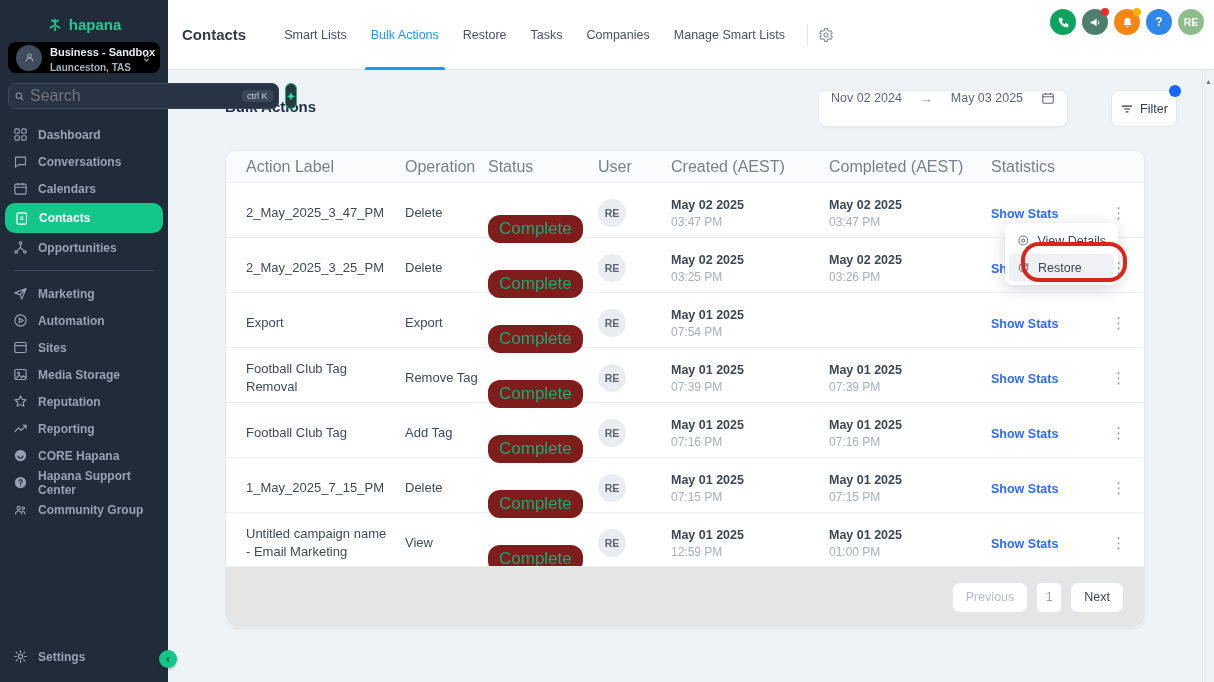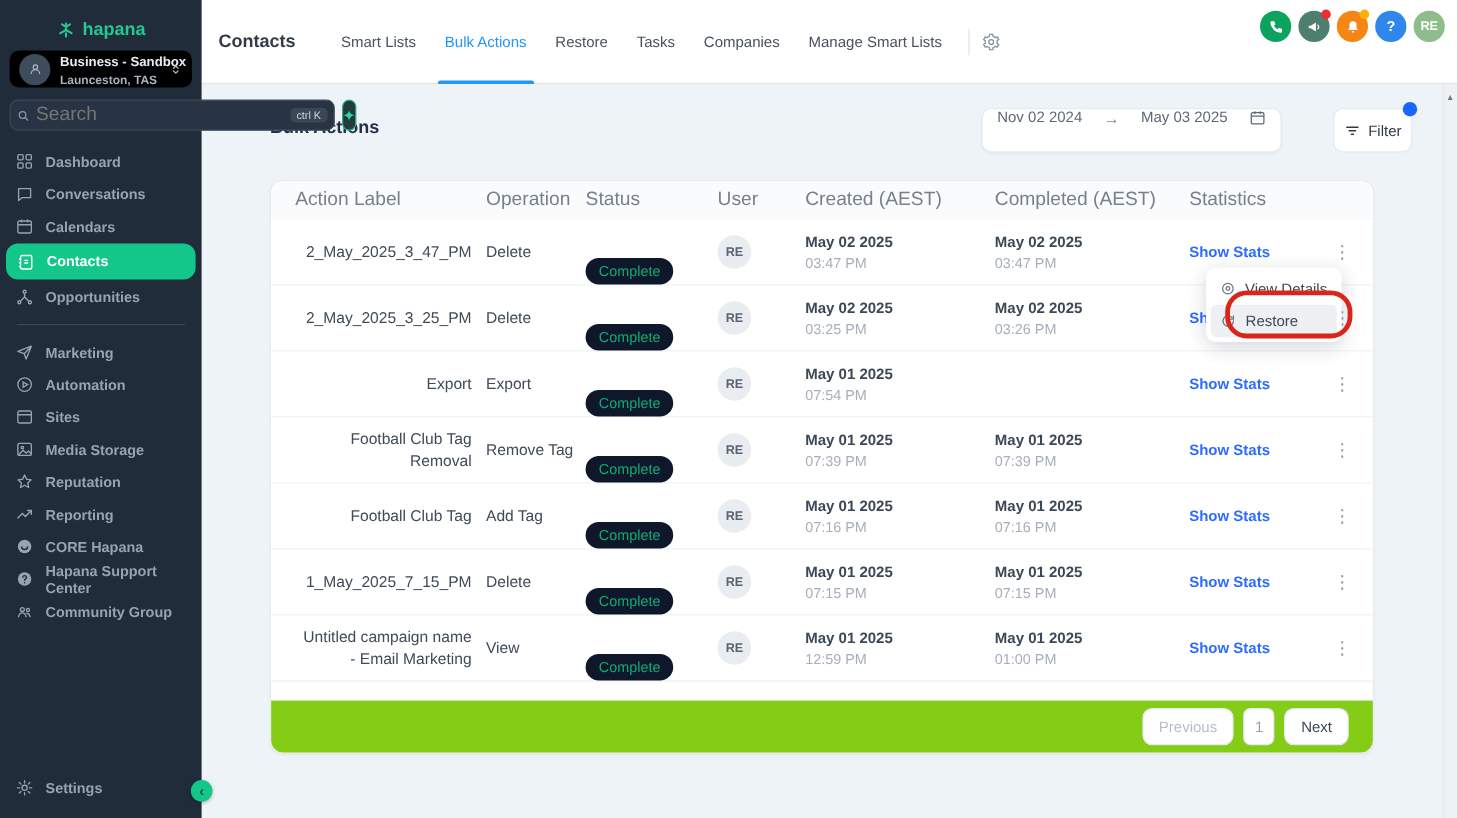--- a/index.html
+++ b/index.html
@@ -44,29 +44,29 @@
   .date-range { position:absolute; left:650px; top:20px; width:250px; height:37px; background:#fff; border:1px solid #e7ebf0; border-radius:8px; display:flex; justify-content:space-between; padding:0 12px; font-size:12.5px; color:#5c6877; cursor:pointer; box-shadow:0 1px 2px rgba(16,24,40,.04); }
   .dr-arrow { color:#7c8794; font-size:13px; }
   .filter-btn { position:absolute; left:943px; top:20px; width:66px; height:37px; background:#fff; border:1px solid #e3e8ee; border-radius:8px; display:flex; align-items:center; justify-content:center; gap:6px; font-size:12.5px; color:#303a46; cursor:pointer; }
   .filter-dot { position:absolute; width:12px; height:12px; border-radius:50%; background:#1766ff; top:-6px; right:-5px; }
 
   
   .card { position:absolute; left:57px; top:80px; width:920px; height:478px; background:#fff; border:1px solid #e7ebf0; border-radius:10px; box-shadow:0 1px 2px rgba(16,24,40,.05); }
   .grid { display:grid; grid-template-columns:159px 83px 110px 73px 158px 162px 118px 1fr; padding:0 20px; align-items:center; }
   .thead { height:32px; background:#fafbfc; border-bottom:1px solid #edf0f3; border-radius:10px 10px 0 0; color:#77818e; font-size:16px; }
   .trow { height:55px; border-bottom:1px solid #eceff2; background:#fff; }
-  .c-action { font-size:13px; color:#3f4b59; line-height:1.35; padding-right:12px;text-align:right; }
+  .c-action { font-size:13px; color:#3f4b59; line-height:1.35; padding-right:12px; }
   .c-op { font-size:13px; color:#3f4b59; padding-right:10px; line-height:1.35; }
-  .pill { display:inline-block; background:#0f172a; color:#0fae74; font-size:12px; padding:4px 11px; border-radius:12px;margin-top:32px; }
+  .pill { display:inline-block; background:#7f1d1d; color:#0fae74; font-size:17px; padding:4px 11px; border-radius:12px;margin-top:32px; }
   .avatar { width:28px; height:28px; border-radius:50%; background:#e9edf2; color:#5a6472; font-size:10.5px; font-weight:bold; display:flex; align-items:center; justify-content:center; }
   .dt .d { display:block; font-size:12.5px; font-weight:bold; color:#3c4856; }
   .dt .t { display:block; font-size:12px; color:#a7afba; margin-top:3px; }
   .stats { color:#2e6bff; font-size:12.5px; font-weight:bold; cursor:pointer; }
   .kebab { color:#8b94a1; font-size:15px; cursor:pointer; text-align:left; padding-left:2px; }
-  .tfoot { position:absolute; bottom:0; left:0; right:0; height:44px; border-top:1px solid #eceff2; display:flex; align-items:center; justify-content:flex-end; gap:8px; padding-right:20px; background:#84cc16; border-radius:0 0 10px 10px; }
+  .tfoot { position:absolute; bottom:0; left:0; right:0; height:61px; border-top:1px solid #eceff2; display:flex; align-items:center; justify-content:flex-end; gap:8px; padding-right:20px; background:#e5e5e5; border-radius:0 0 10px 10px; }
   .pg-btn { height:31px; padding:0 13px; border:1px solid #e3e8ee; border-radius:8px; background:#fff; font-size:12.5px; display:flex; align-items:center; cursor:pointer; }
   .pg-prev { color:#b6bec9; }
   .pg-num { width:26px; padding:0; justify-content:center; color:#98a1ad; border-radius:6px; }
   .pg-next { color:#3c4856; border-color:#dfe5ec; }
 
   
   .menu { position:absolute; left:837px; top:153px; width:113px; background:#fff; border-radius:8px; box-shadow:0 4px 16px rgba(20,30,50,.18); padding:4px; z-index:40; }
   .menu-item { display:flex; align-items:center; gap:8px; height:27px; padding:0 8px; font-size:12.5px; color:#3c4856; border-radius:5px; cursor:pointer; white-space:nowrap; }
   .menu-item.hl { background:#eef0f3; }
   .annotation { position:absolute; left:853px; top:172px; width:106px; height:40px; border:4px solid #d9261a; border-radius:18px; z-index:50; pointer-events:none; }

